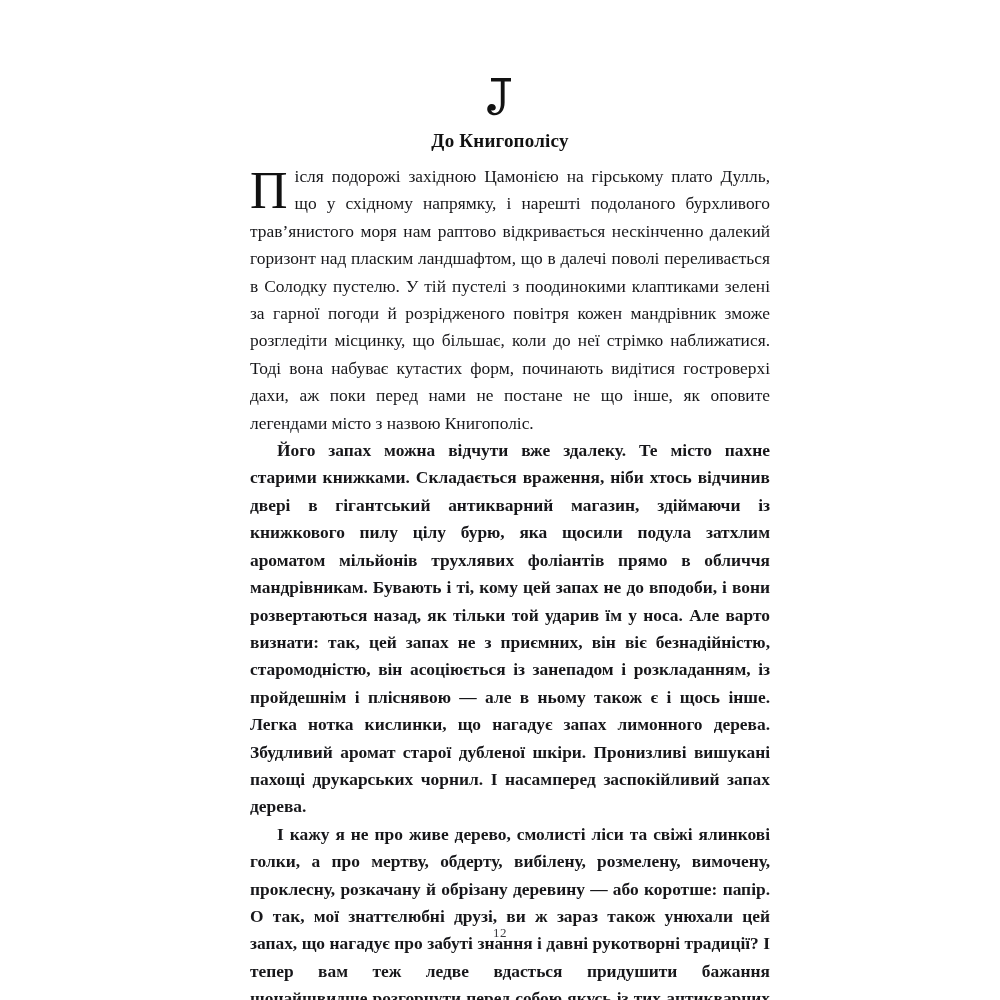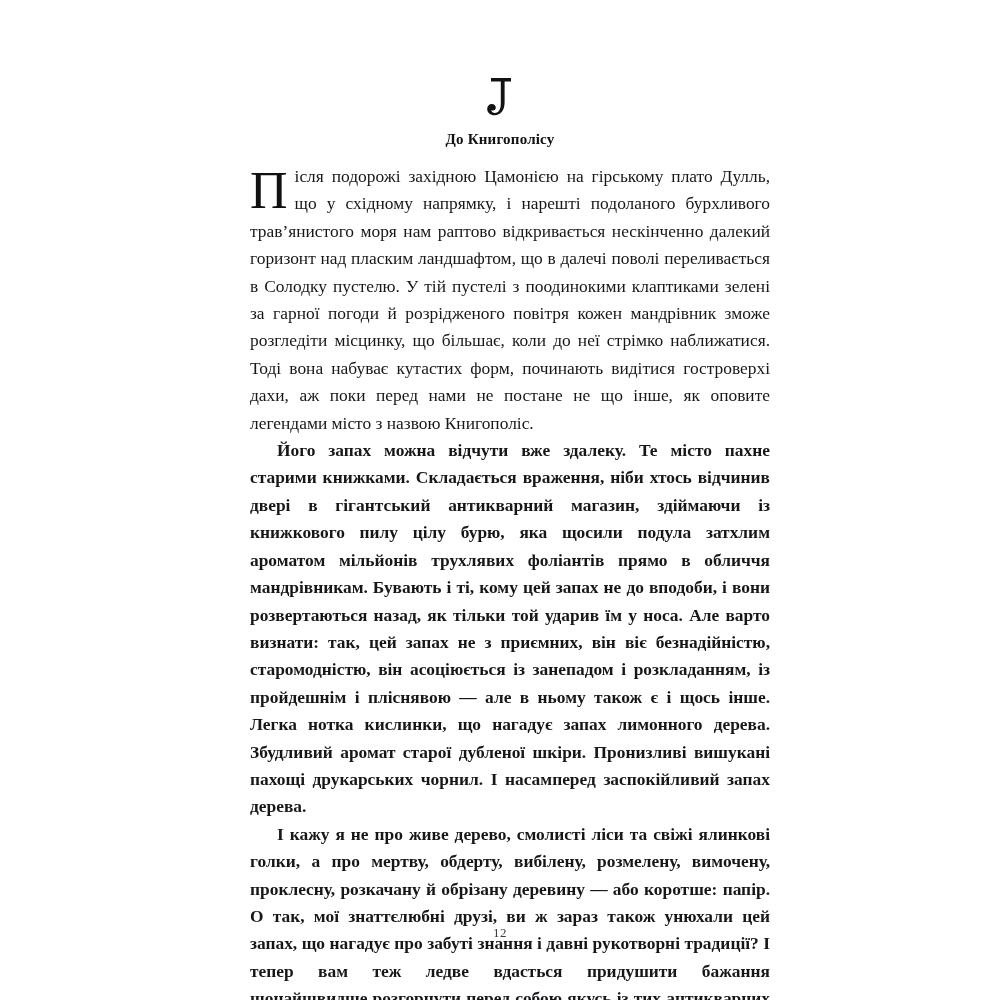--- a/index.html
+++ b/index.html
@@ -45,21 +45,21 @@
   .chapter-ornament svg {
     display: block;
     width: 100%;
     height: 100%;
   }
 
   .chapter-title {
     margin: 10px 0 0 0;
     font-family: "Liberation Serif", "DejaVu Serif", serif;
     font-weight: bold;
-    font-size: 15px;
+    font-size: 19px;
     letter-spacing: 0.2px;
     color: #111111;
     line-height: 1.2;
   }
 
   
   .textblock {
     position: absolute;
     left: 250px;
     top: 163px;

